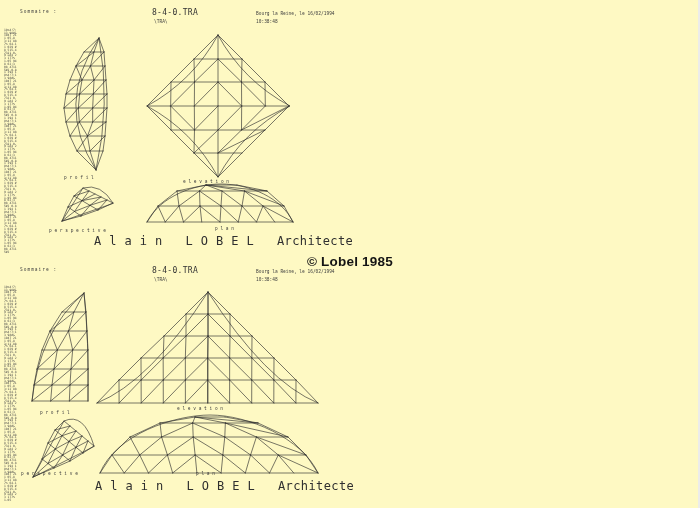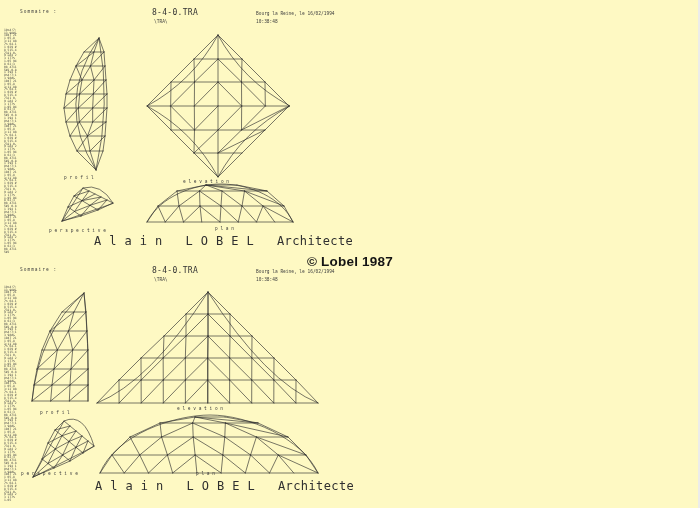--- a/index.html
+++ b/index.html
@@ -403,21 +403,21 @@
   <div class="t small" style="left:152px;top:8px;">8-4-0.TRA</div>
   <div class="t micro" style="left:154px;top:19px;">\TRA\</div>
   <div class="t micro" style="left:256px;top:11px;">Bourg la Reine, le 16/02/1994</div>
   <div class="t micro" style="left:256px;top:19px;">10:38:48</div>
   <div class="t micro" style="left:64px;top:175px;">p r o f i l</div>
   <div class="t micro" style="left:183px;top:179px;">e l e v a t i o n</div>
   <div class="t micro" style="left:215px;top:226px;">p l a n</div>
   <div class="t micro" style="left:49px;top:228px;">p e r s p e c t i v e</div>
   <div class="t sig" style="left:94px;top:234px;">A l a i n   L O B E L   Architecte</div>
 
-  <div class="t copyright" style="left:307px;top:254px;">© Lobel 1987</div>
+  <div class="t copyright" style="left:307px;top:254px;">© Lobel 1985</div>
 
   <div class="noise" style="left:4px;top:285px;height:200px;">18%4!7:13 98#&amp; 1947 211 05,8 3:12 887% 64-11 029 #8 515.4 7321 0.9 &amp;84 23 177% 1.05 948 62:3 08 4711 5#2 0.81 394 18%4!7:13 98#&amp; 1947 211 05,8 3:12 887% 64-11 029 #8 515.4 7321 0.9 &amp;84 23 177% 1.05 948 62:3 08 4711 5#2 0.81 394 18%4!7:13 98#&amp; 1947 211 05,8 3:12 887% 64-11 029 #8 515.4 7321 0.9 &amp;84 23 177% 1.05 948 62:3 08 4711 5#2 0.81 394 18%4!7:13 98#&amp; 1947 211 05,8 3:12 887% 64-11 029 #8 515.4 7321 0.9 &amp;84 23 177% 1.05 948 62:3 08 4711 5#2 0.81 394 18%4!7:13 98#&amp; 1947 211 05,8 3:12 887% 64-11 029 #8 515.4 7321 0.9 &amp;84 23 177% 1.05 </div>
   <div class="t micro" style="left:20px;top:267px;letter-spacing:2px;">Sommaire :</div>
   <div class="t small" style="left:152px;top:266px;">8-4-0.TRA</div>
   <div class="t micro" style="left:154px;top:277px;">\TRA\</div>
   <div class="t micro" style="left:256px;top:269px;">Bourg la Reine, le 16/02/1994</div>
   <div class="t micro" style="left:256px;top:277px;">10:38:48</div>
   <div class="t micro" style="left:40px;top:410px;">p r o f i l</div>
   <div class="t micro" style="left:177px;top:406px;">e l e v a t i o n</div>
   <div class="t micro" style="left:21px;top:471px;">p e r s p e c t i v e</div>

